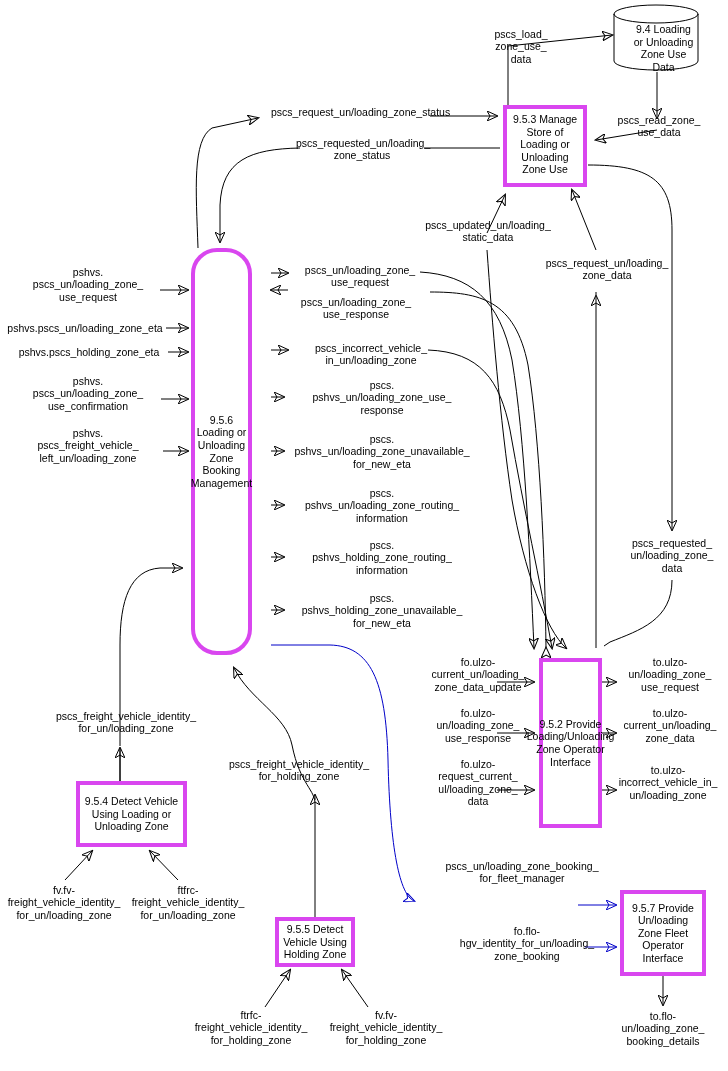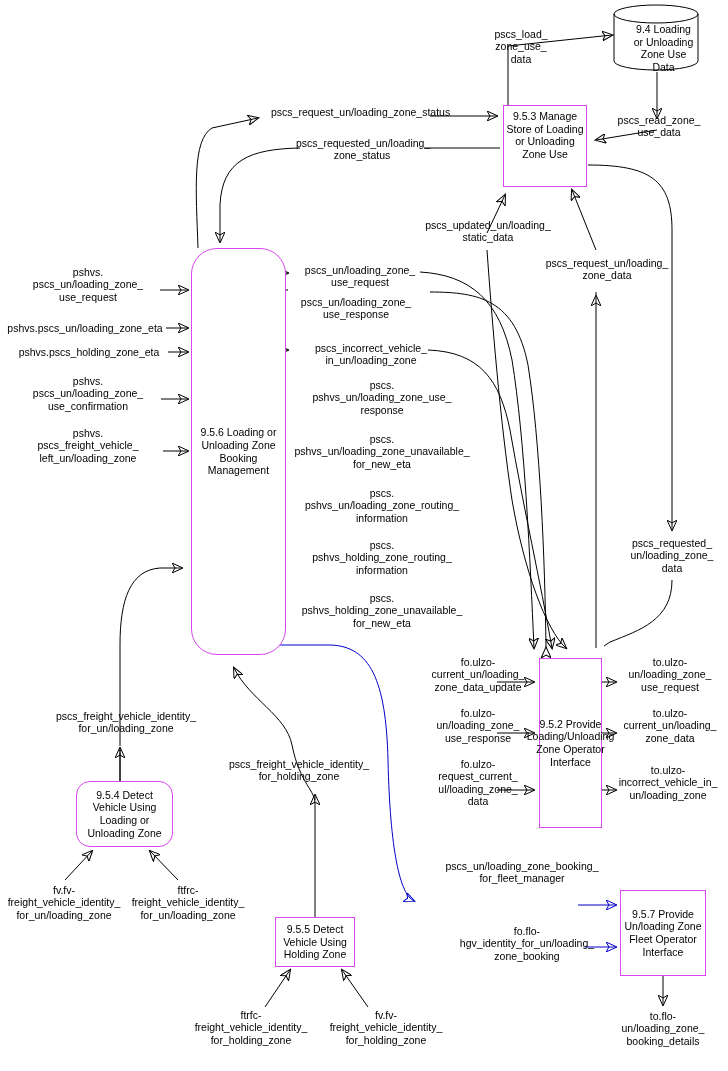--- a/index.html
+++ b/index.html
@@ -1,21 +1,21 @@
 <!DOCTYPE html>
 <html><head>
 <meta charset="utf-8">
 <style>
   html,body{margin:0;padding:0;background:#ffffff;}
   body{font-family:"Liberation Sans", sans-serif;}
   #canvas{position:relative;width:728px;height:1071px;background:#ffffff;overflow:hidden;}
   svg.layer{position:absolute;left:0;top:0;width:728px;height:1071px;}
   .lbl{position:absolute;font-size:10.5px;line-height:12.4px;color:#000;text-align:center;white-space:pre;}
   .lbl.l{text-align:left;}
-  .proc{position:absolute;border:1px solid #d946ef;background:#fff;box-sizing:border-box;
+  .proc{position:absolute;border:4px solid #d946ef;background:#fff;box-sizing:border-box;
         display:flex;align-items:center;justify-content:center;text-align:center;
         font-size:10.5px;line-height:12.6px;color:#000;padding:1px 2px;}
   .proc.top{align-items:flex-start;padding-top:4px;}
   .store{position:absolute;}
   .store .txt{position:absolute;left:0;right:0;text-align:center;font-size:10.5px;line-height:12.6px;color:#000;}
 </style>
 </head>
 <body>
 
 <div id="canvas">
@@ -112,25 +112,25 @@
     <svg width="88" height="70" viewBox="0 0 88 70">
       <ellipse cx="44" cy="11" rx="42" ry="9" fill="#fff" stroke="#000" stroke-width="1"></ellipse>
       <path d="M2,11 L2,58 A42,9 0 0 0 86,58 L86,11" fill="#fff" stroke="#000" stroke-width="1"></path>
       <path d="M2,11 A42,9 0 0 0 86,11" fill="none" stroke="#000" stroke-width="1"></path>
     </svg>
     <div class="txt" style="top:20px;left:19px;right:4px;">9.4 Loading or Unloading Zone Use Data</div>
   </div>
 
   <div class="proc top" style="left:503px;top:105px;width:84px;height:82px;">9.5.3 Manage Store of Loading or Unloading Zone Use</div>
 
-  <div class="proc" style="left:191px;top:248px;width:95px;height:407px;border-radius:26px;">9.5.6 Loading or Unloading Zone Booking Management</div>
+  <div class="proc" style="left:191px;top:248px;width:61px;height:407px;border-radius:26px;">9.5.6 Loading or Unloading Zone Booking Management</div>
 
   <div class="proc" style="left:539px;top:658px;width:63px;height:170px;">9.5.2 Provide Loading/Unloading Zone Operator Interface</div>
 
-  <div class="proc" style="left:76px;top:781px;width:97px;height:66px;border-radius:14px;">9.5.4 Detect Vehicle Using Loading or Unloading Zone</div>
+  <div class="proc" style="left:76px;top:781px;width:111px;height:66px;">9.5.4 Detect Vehicle Using Loading or Unloading Zone</div>
 
   <div class="proc" style="left:275px;top:917px;width:80px;height:50px;">9.5.5 Detect Vehicle Using Holding Zone</div>
 
   <div class="proc" style="left:620px;top:890px;width:86px;height:86px;">9.5.7 Provide Un/loading Zone Fleet Operator Interface</div>
 
   <div class="lbl" style="left:474px;top:28px;width:94px;">pscs_load_
 zone_use_
 data</div>
 
   <div class="lbl" style="left:604px;top:114px;width:110px;">pscs_read_zone_

